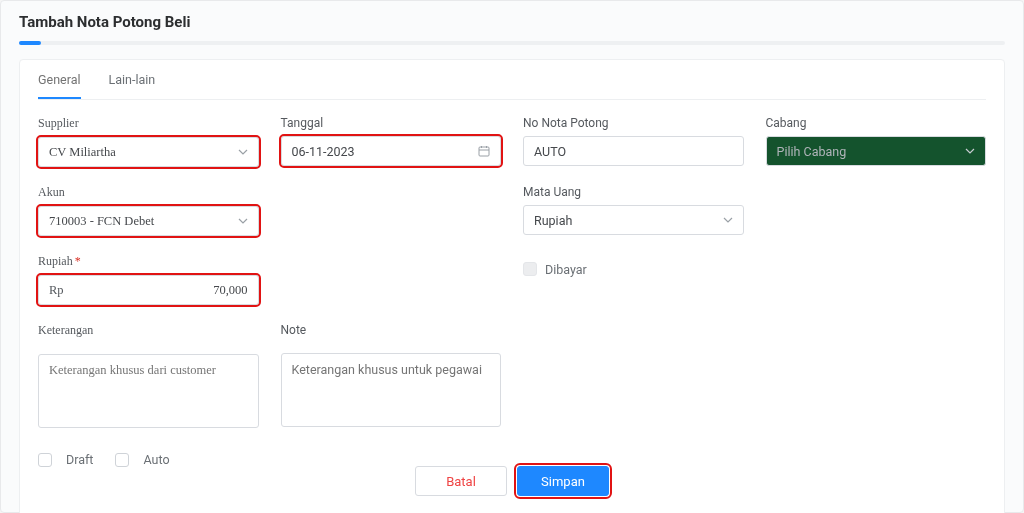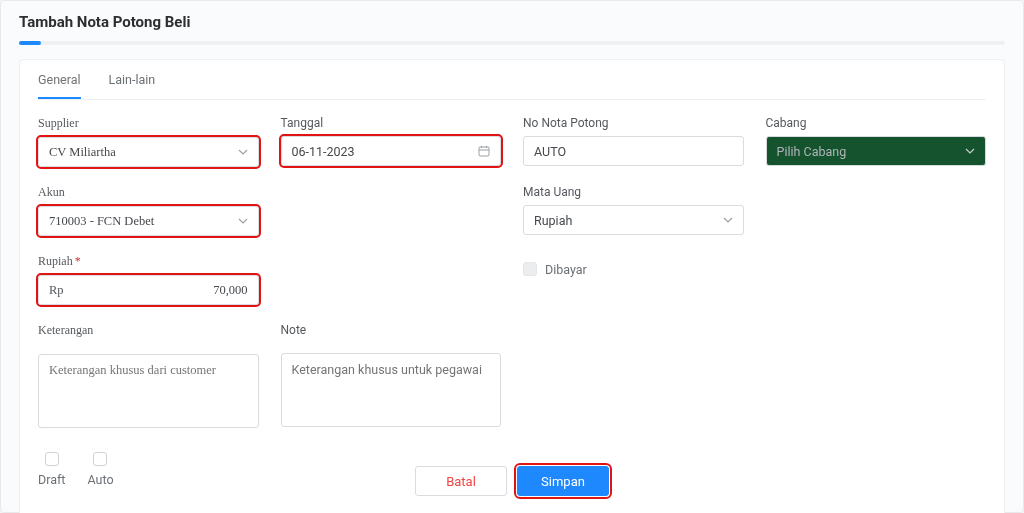--- a/index.html
+++ b/index.html
@@ -112,22 +112,22 @@
   .col-3 { grid-column: 3 / 4; }
   .col-4 { grid-column: 4 / 5; }
   .checkbox-row {
     grid-column: 1 / 5;
     display: flex;
     gap: 22px;
     align-items: center;
     margin-top: 6px;
   }
   .chk {
-    display: flex; align-items: center; gap: 6px;
-    font-size: 12.5px; color: #6b7075; flex-direction: column;
+    display: flex; align-items: center; gap: 14px;
+    font-size: 12.5px; color: #6b7075;
   }
   .chkbox {
     width: 14px; height: 14px;
     border: 1px solid #cfd3d8;
     border-radius: 3px;
     background: #fff;
   }
   .dibayar-row {
     display:flex; align-items:center; gap:8px; height:30px;
     font-size:12.5px; color:#6b7075;

